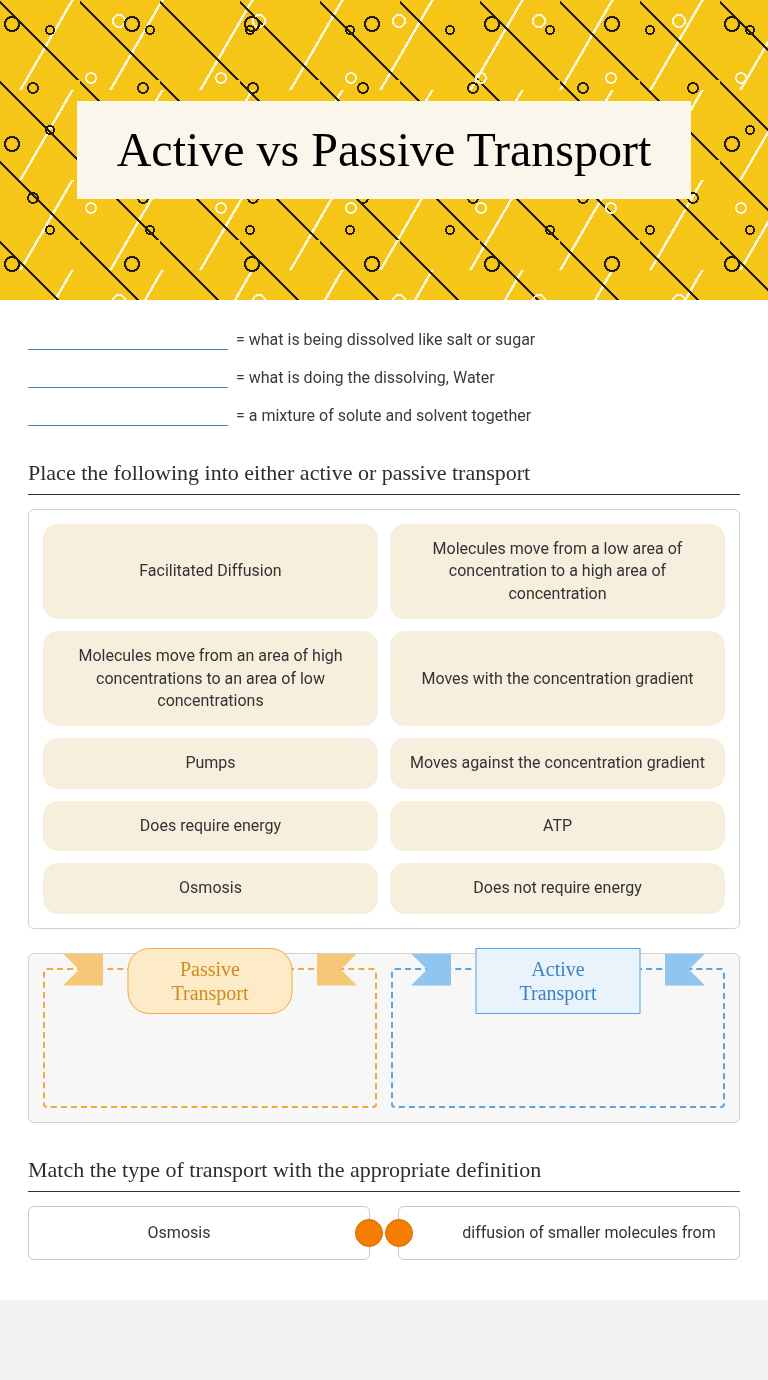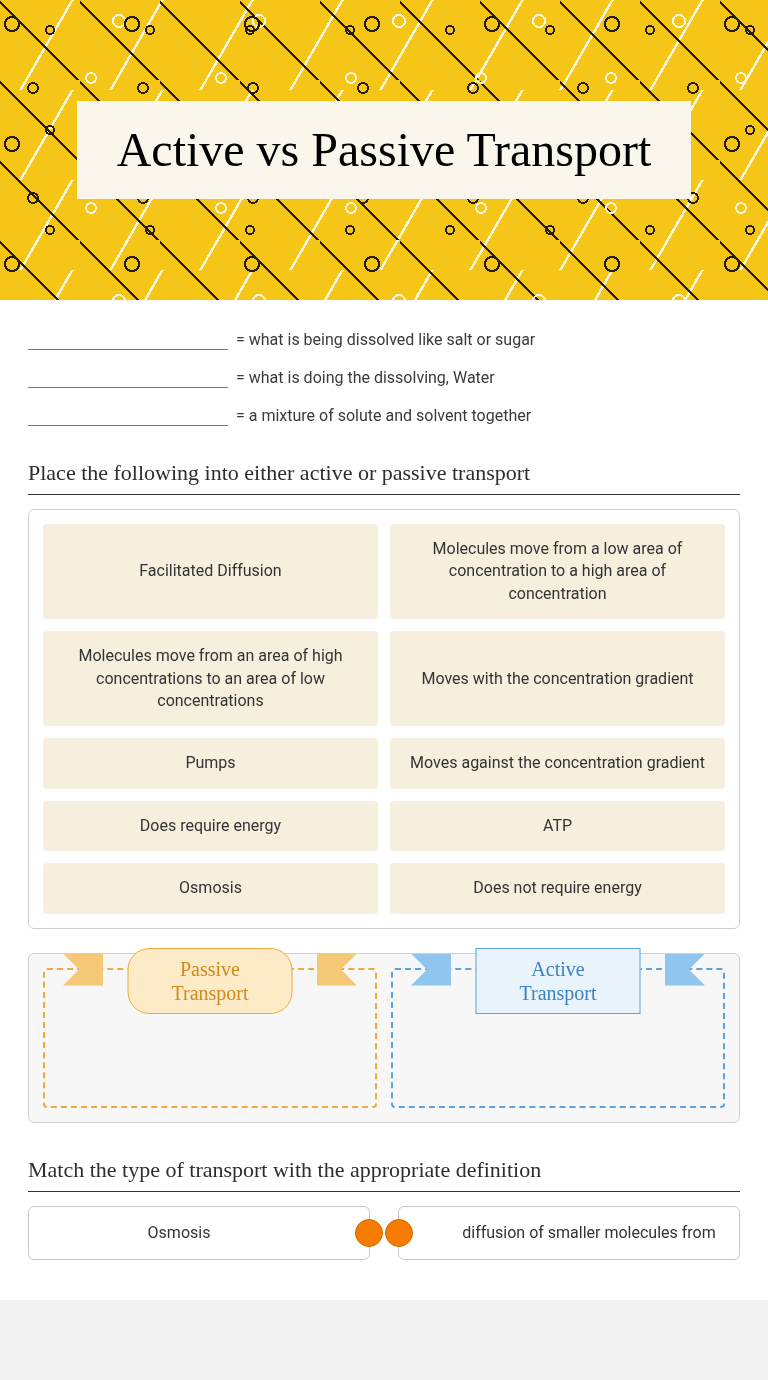--- a/index.html
+++ b/index.html
@@ -82,21 +82,21 @@
 .card-pool {
   border: 1px solid #d0d0d0;
   border-radius: 6px;
   padding: 14px;
   display: grid;
   grid-template-columns: 1fr 1fr;
   gap: 12px;
 }
 .draggable-card {
   background: #f7efde;
-  border-radius: 4px;
+  border-radius: 15px;
   padding: 14px 16px;
   text-align: center;
   font-size: 16px;
   color: #333;
   display: flex;
   align-items: center;
   justify-content: center;
   line-height: 1.4;
 }
 .drop-zones {

